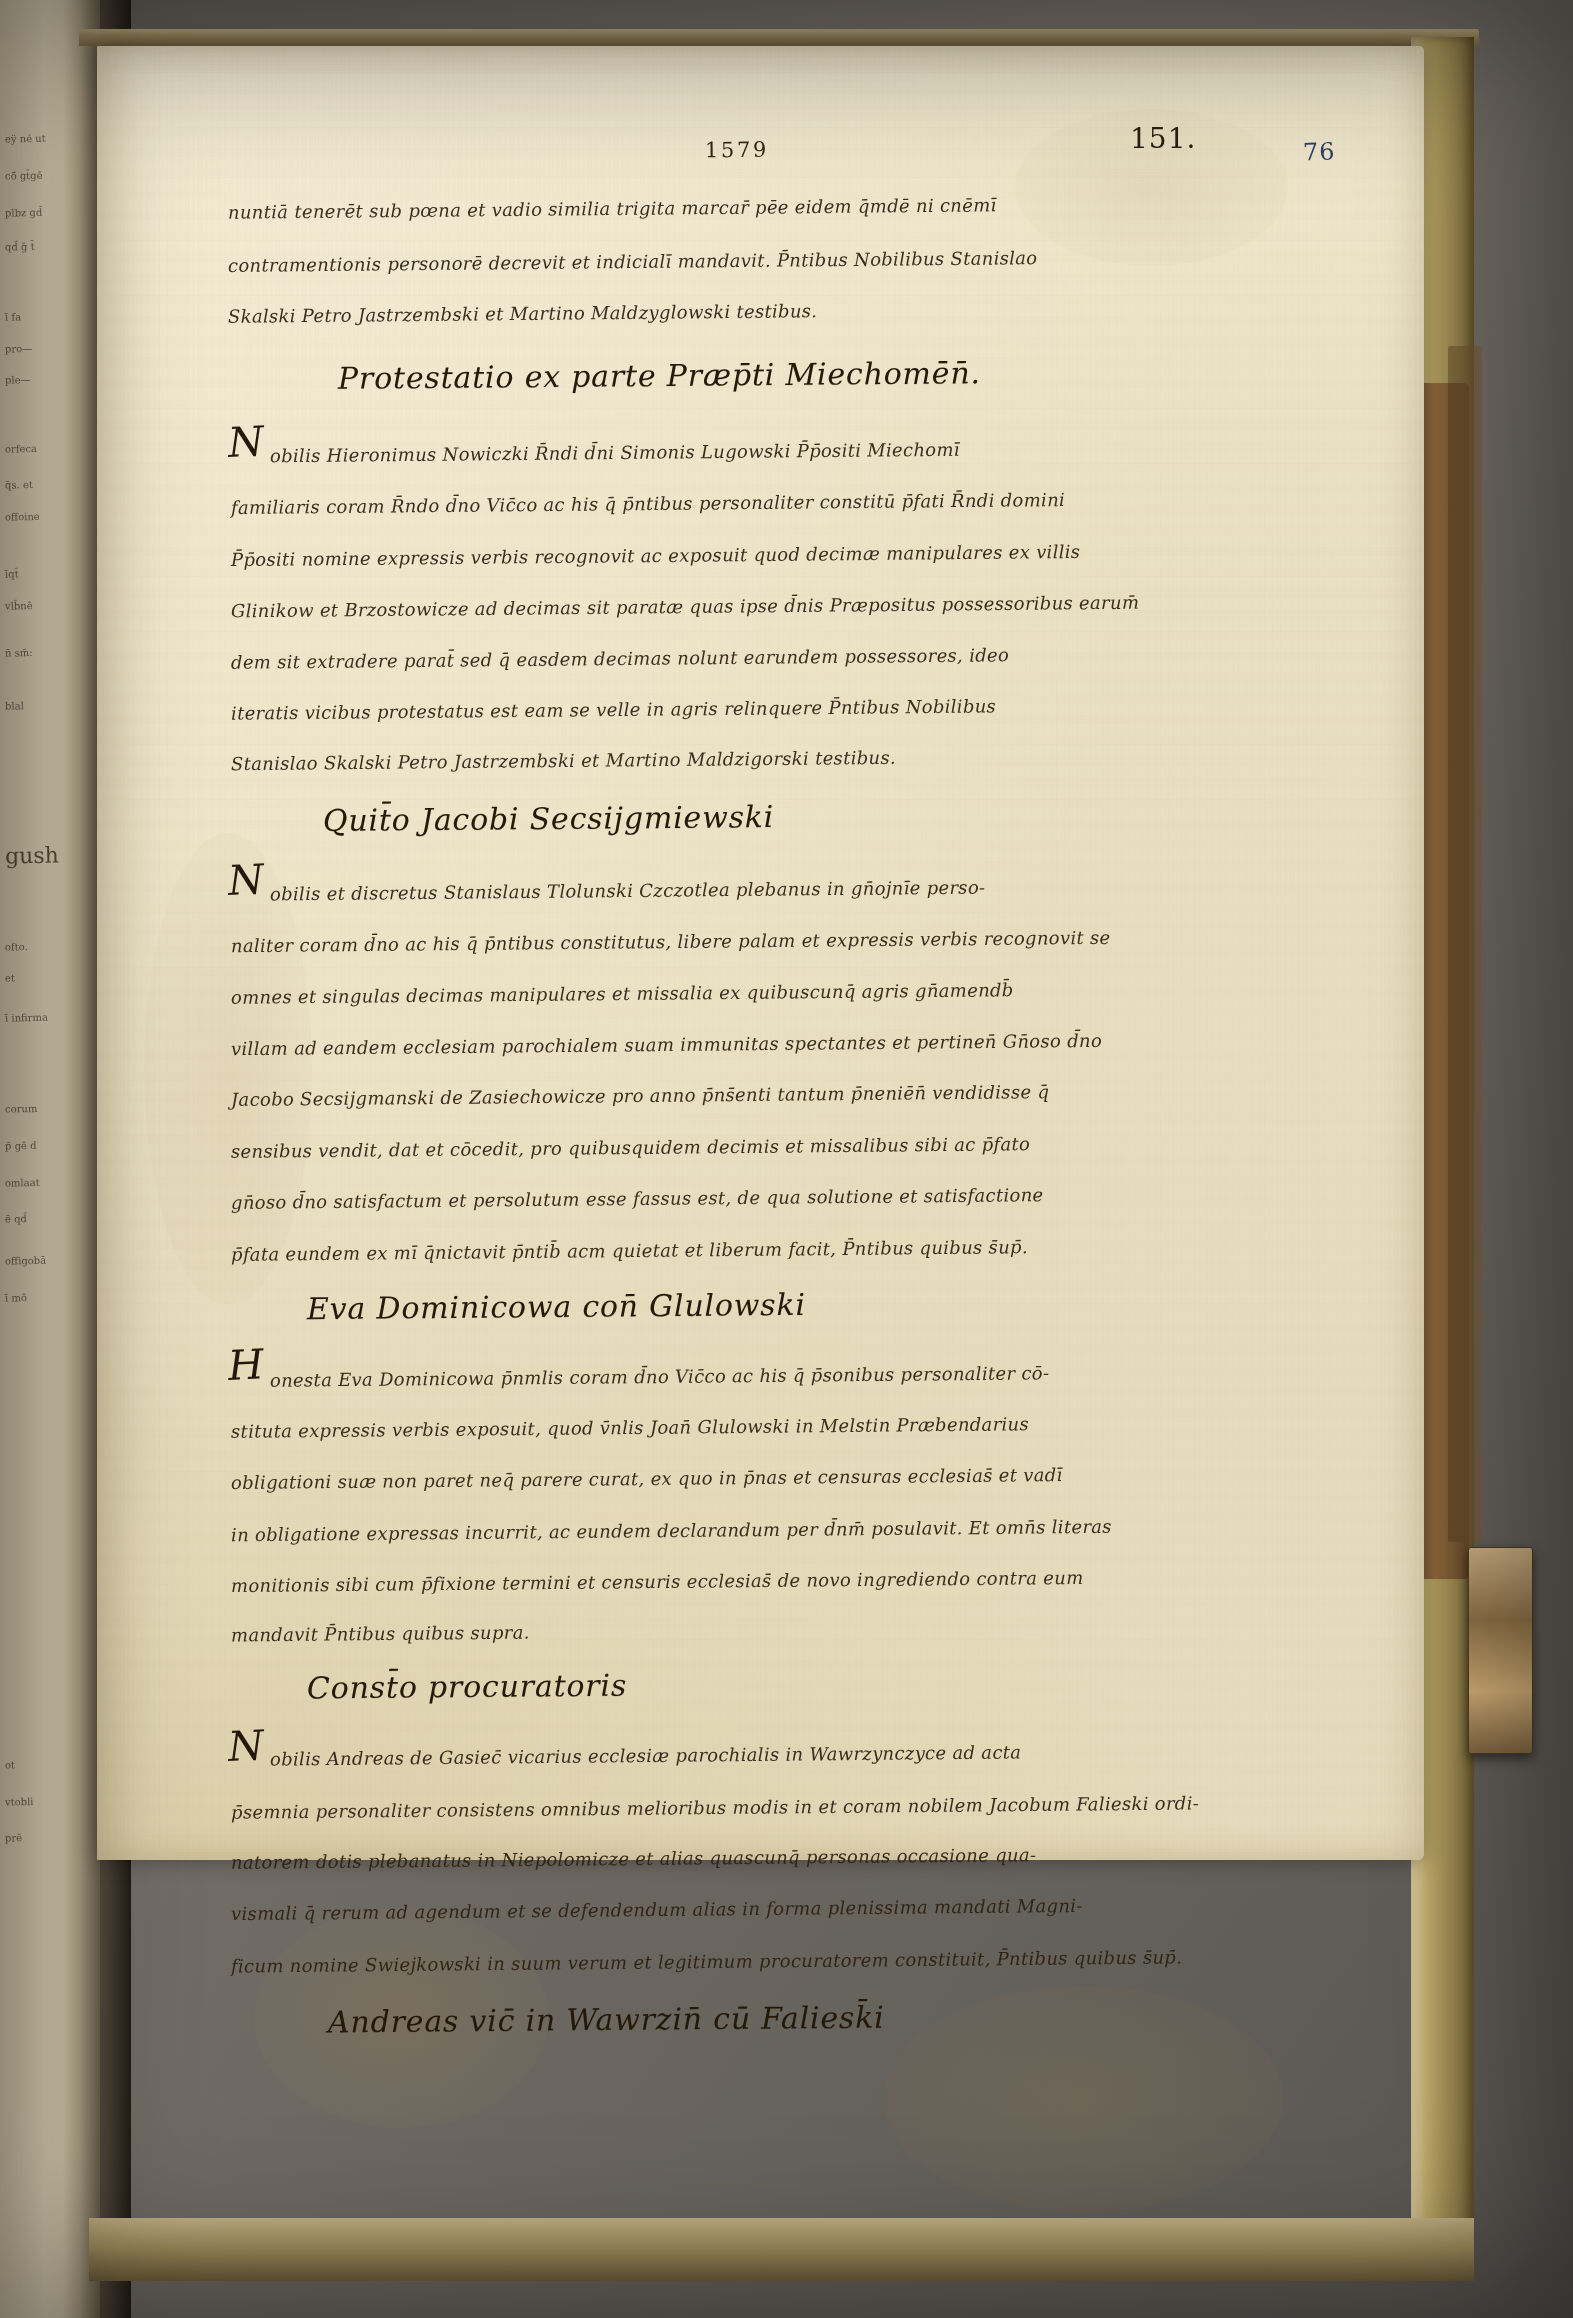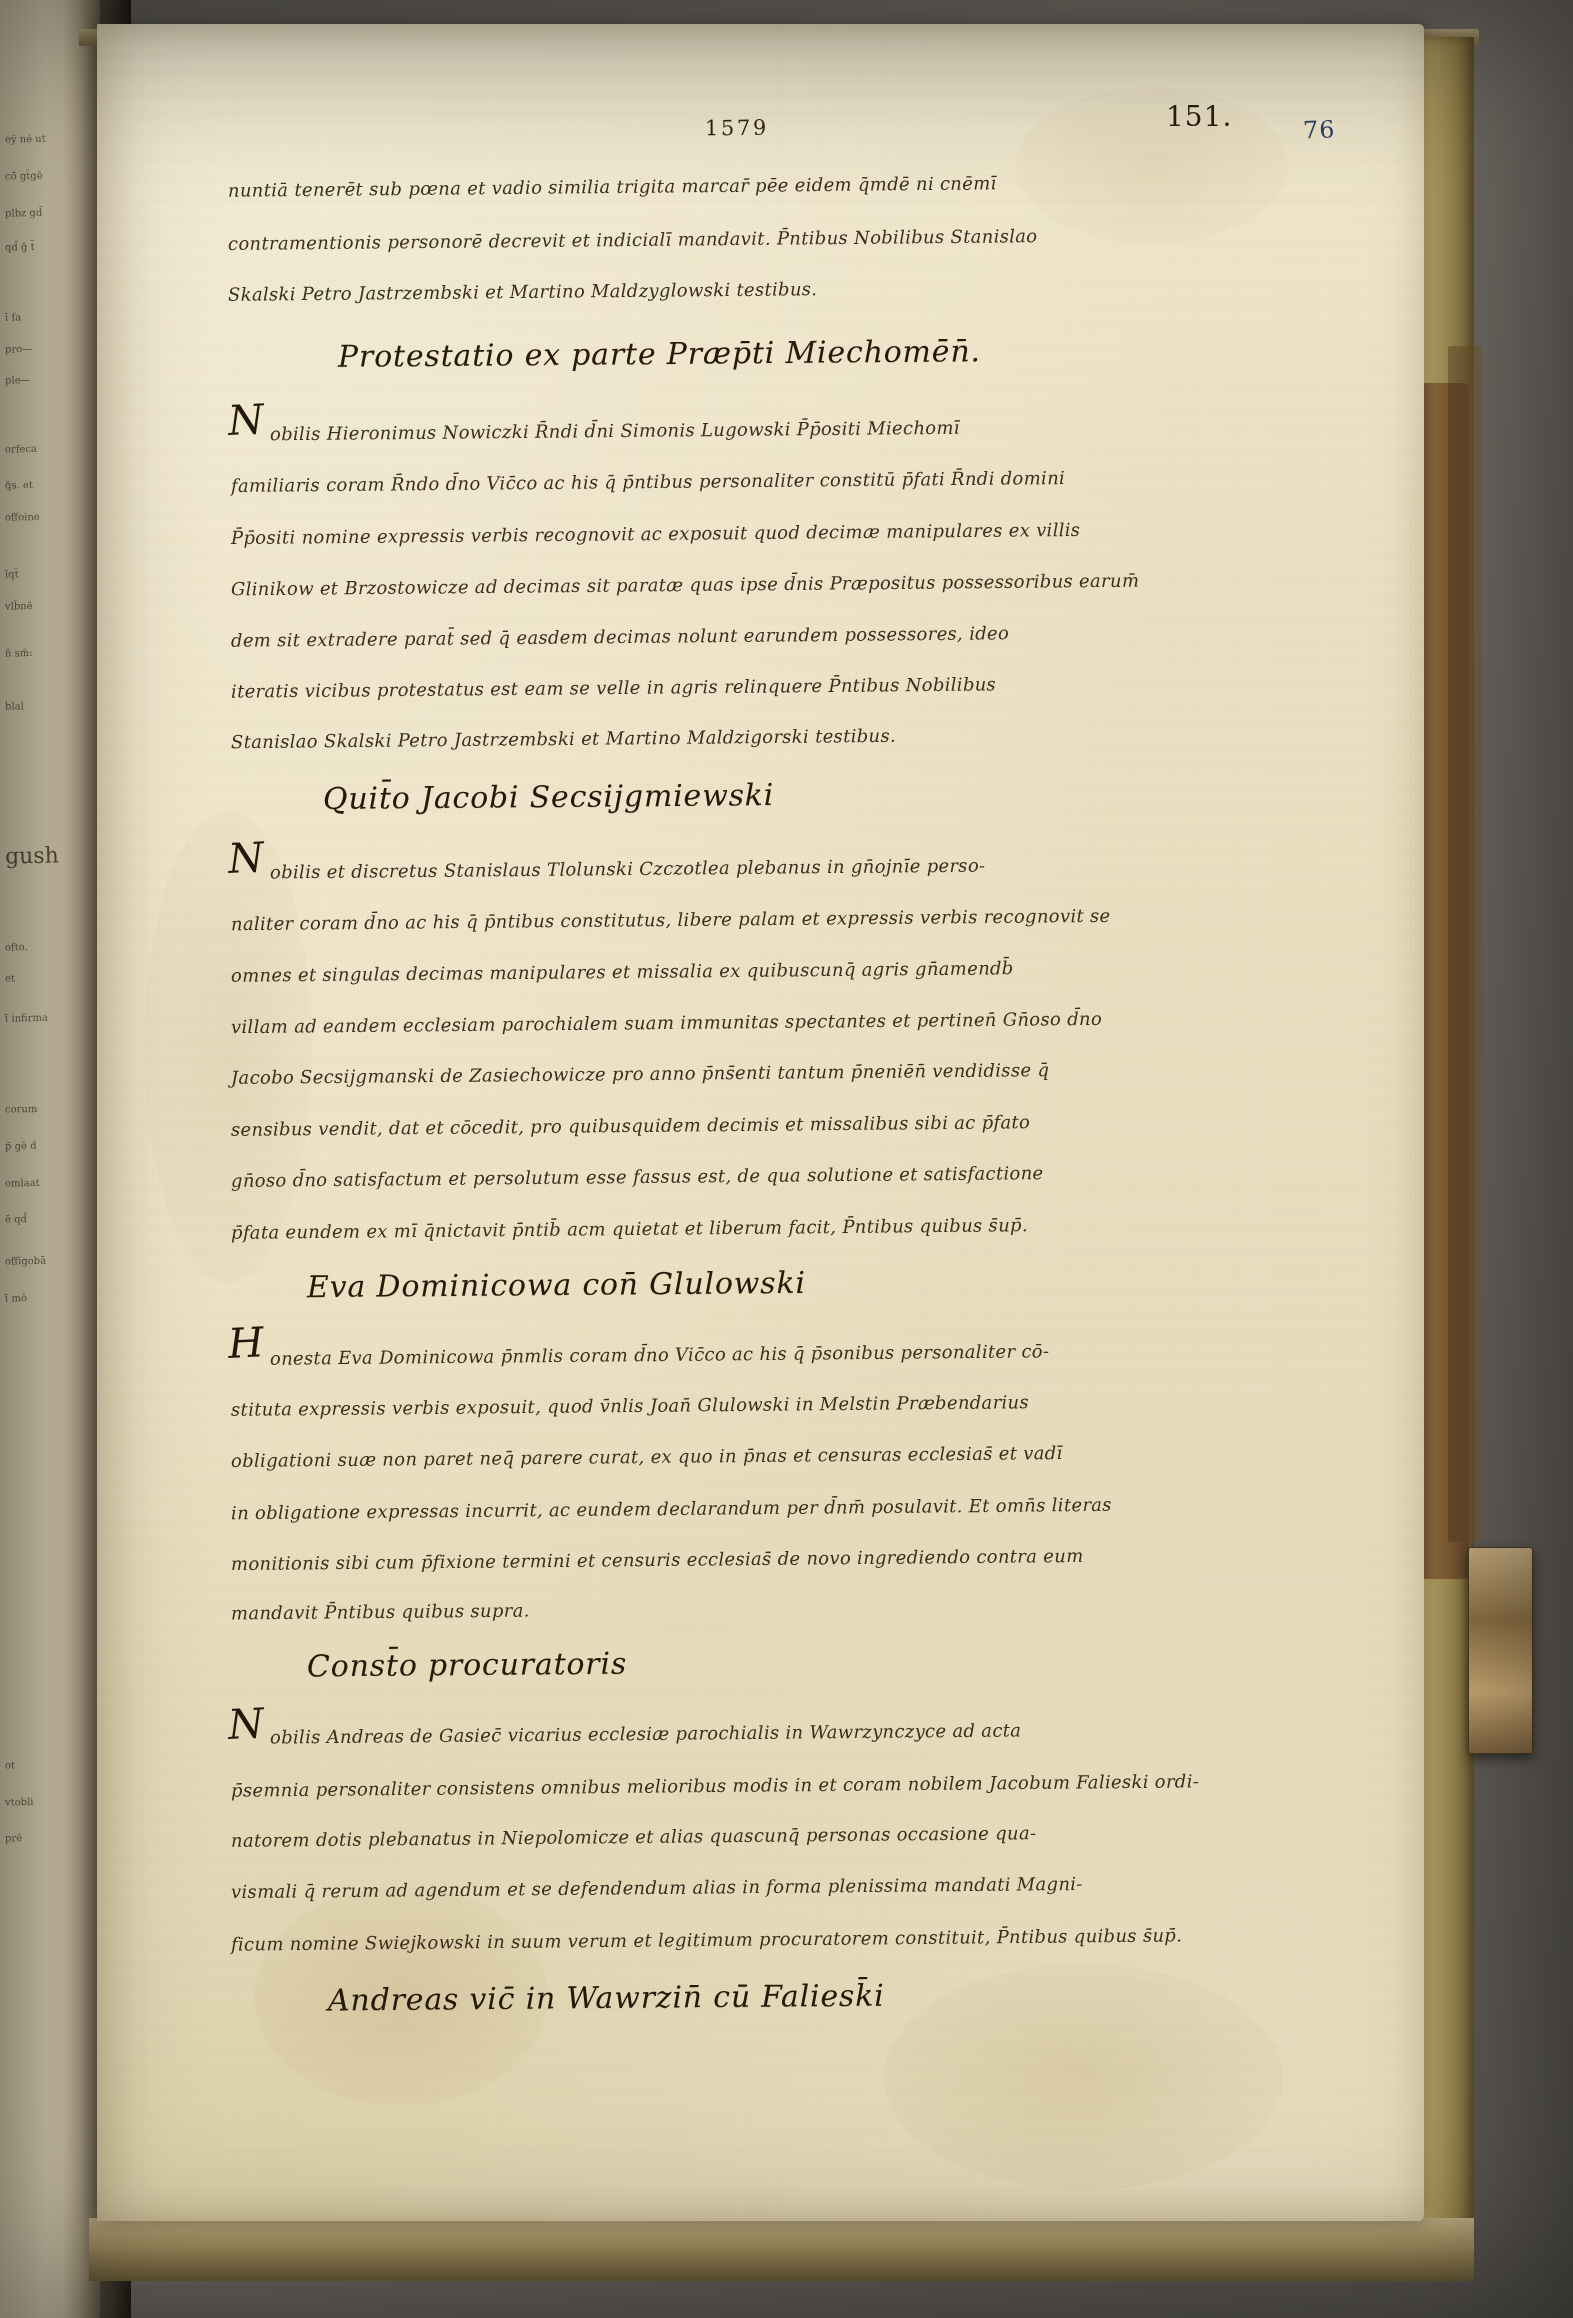--- a/index.html
+++ b/index.html
@@ -93,23 +93,23 @@
     top: 2218px;
     width: 1385px;
     height: 63px;
     background: linear-gradient(180deg, #c3b184 0%, #a08d5e 50%, #6e5f3a 100%);
   }
 
   
   #page {
     position: absolute;
     left: 97px;
-    top: 24px;
+    top: 46px;
     width: 1327px;
-    height: 2197px;
+    height: 1814px;
     background:
       radial-gradient(ellipse at 18% 8%, #f2ead2 0%, rgba(242,234,210,0) 55%),
       radial-gradient(ellipse at 88% 90%, #e6dcbd 0%, rgba(230,220,189,0) 60%),
       linear-gradient(180deg, #efe7cd 0%, #eae0c3 25%, #e9dfc0 55%, #e3d8b6 85%, #dbcfa9 100%);
     box-shadow:
       0 0 21px rgba(0,0,0,0.35),
       inset 21px 0 37px rgba(120,95,50,0.18),
       inset -13px 0 29px rgba(120,95,50,0.12);
     border-radius: 1px 5.2px 6.3px 1.6px;
   }
@@ -269,21 +269,21 @@
   <div id="page">
 
     <div class="stain" style="left:157px; top:1862px; width:294px; height:220px; background:radial-gradient(ellipse, rgba(168,140,82,0.20), rgba(168,140,82,0));"></div>
     <div class="stain" style="left:787px; top:1940px; width:399px; height:226px; background:radial-gradient(ellipse, rgba(160,132,76,0.18), rgba(160,132,76,0));"></div>
     <div class="stain" style="left:918px; top:63px; width:273px; height:157px; background:radial-gradient(ellipse, rgba(170,145,90,0.14), rgba(170,145,90,0));"></div>
     <div class="stain" style="left:47px; top:787px; width:168px; height:472px; background:radial-gradient(ellipse, rgba(150,122,70,0.12), rgba(150,122,70,0));"></div>
 
     <div id="content">
 
       <div class="hw year" style="left:608px; top:92px;">1579</div>
-      <div class="hw folio-num" style="left:1033px; top:76px;margin-left:36px;">151.</div>
+      <div class="hw folio-num" style="left:1033px; top:76px;">151.</div>
       <div class="hw stamp-num" style="left:1206px; top:92px;">76</div>
 
       <div class="hw line" style="left:131px; top:152px;">nuntiā tenerēt sub pœna et vadio similia trigita marcar̄ pēe  eidem q̄mdē ni cnēmī</div>
       <div class="hw line" style="left:131px; top:205px;">contramentionis personorē decrevit et indicialī mandavit. P̄ntibus Nobilibus Stanislao</div>
       <div class="hw line" style="left:131px; top:257px;">Skalski Petro Jastrzembski et Martino Maldzyglowski testibus.</div>
 
       <div class="hw heading" style="left:241px; top:312px;">Protestatio ex parte Præp̄ti Miechomēn̄.</div>
       <div class="hw initial" style="left:131px; top:372px;">N</div>
       <div class="hw line" style="left:173px; top:396px;">obilis Hieronimus Nowiczki R̄ndi d̄ni Simonis Lugowski P̄p̄ositi Miechomī</div>
       <div class="hw line" style="left:134px; top:447px;">familiaris coram R̄ndo d̄no Vic̄co ac his q̄ p̄ntibus personaliter constitū p̄fati R̄ndi domini</div>

